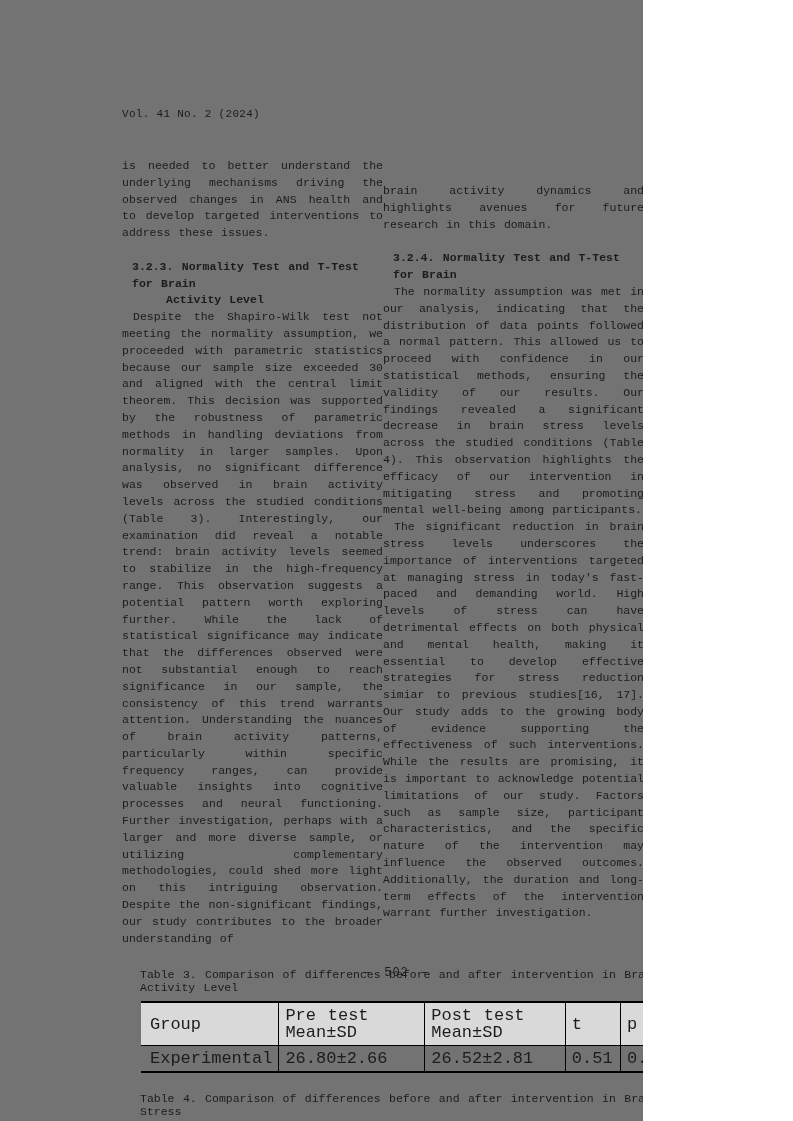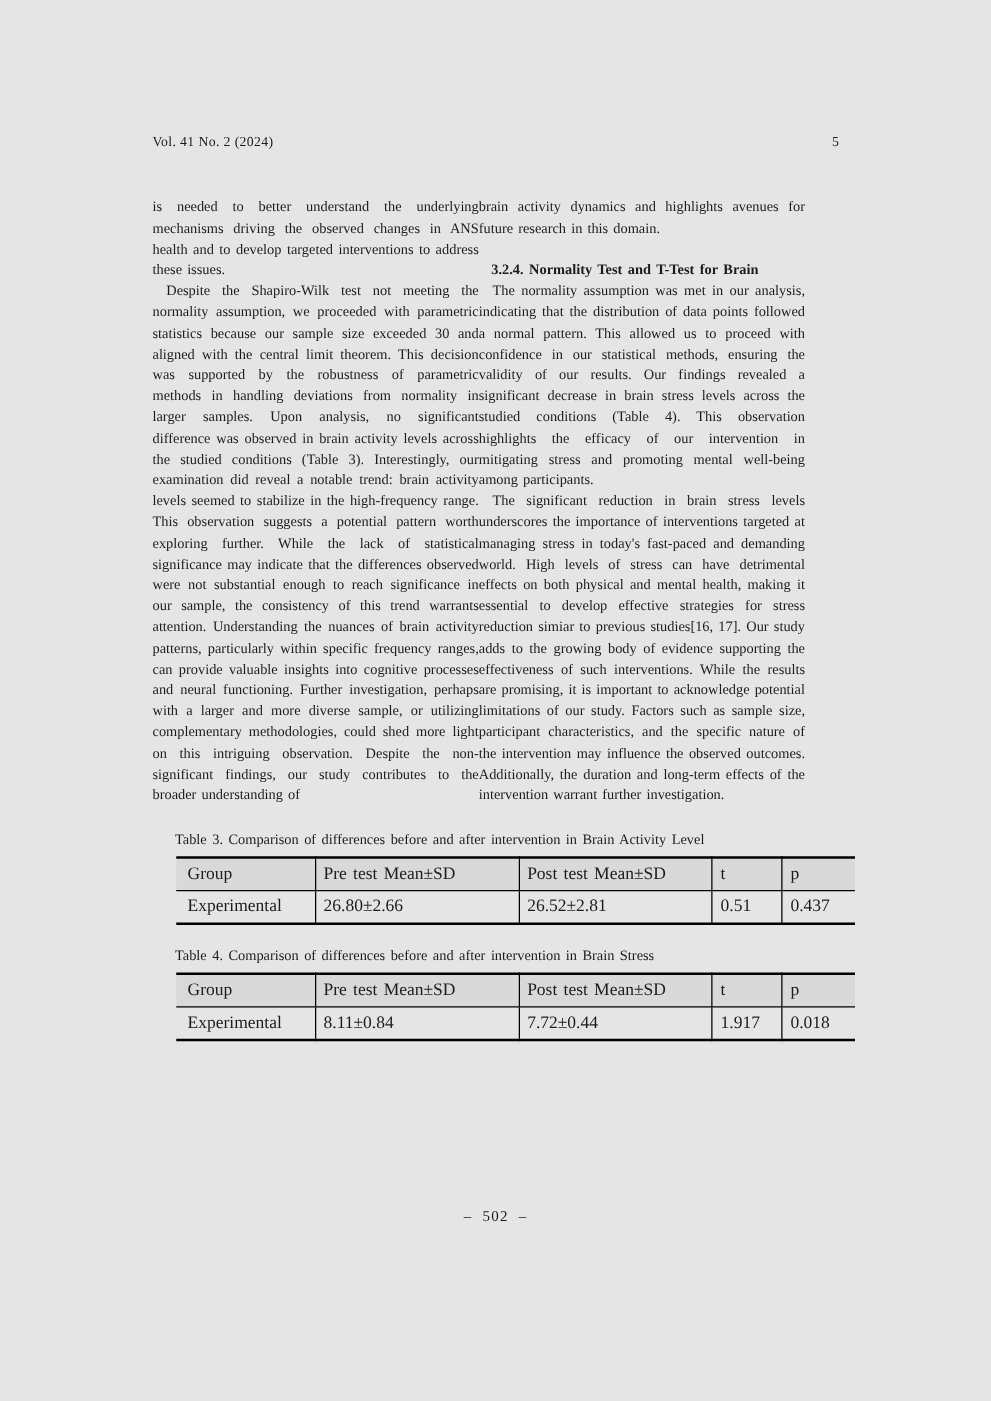--- a/index.html
+++ b/index.html
@@ -1,21 +1,21 @@
 <!DOCTYPE html>
 <html><head>
 <meta charset="utf-8">
 <style>
   html, body { margin: 0; padding: 0; background: #ffffff; }
   .page {
     position: relative;
-    width: 793px;
+    width: 643px;
     height: 1121px;
-    background: #e5e5e5;
-    font-family: Liberation Serif, serif;
+    background: #737373;
+    font-family: Liberation Mono, monospace;
     color: #1c1c1c;
     box-sizing: border-box;
     overflow: hidden;
   }
   .content {
     position: absolute;
     left: 122px;
     top: 108px;
     width: 549px;
   }
@@ -46,21 +46,21 @@
   
   .tables { margin-top: 21px; margin-left: 15px; }
   .table-block { margin-bottom: 19px; }
   .tcaption { font-size: 11.5px; margin: 0 0 7px 3px; word-spacing: 1.5px; }
   table.jtable {
     width: 543px;
     margin-left: 4px;
     border-collapse: collapse;
     border-top: 2px solid #000;
     border-bottom: 2px solid #000;
-    font-size: 14px;
+    font-size: 17px;
     color: #1c1c1c;
   }
   table.jtable th {
     background: #d9d9d9;
     border-bottom: 1px solid #000;
     font-weight: normal;
     word-spacing: 1.5px;
   }
   table.jtable th, table.jtable td {
     border-left: 1px solid #000;
@@ -94,20 +94,24 @@
 
     <div class="running-head">
       <span class="vol">Vol. 41 No. 2 (2024)</span>
       <span class="pageno">5</span>
     </div>
 
     <div class="columns">
 
       <div class="col">
         <p class="cont">is needed to better understand the underlying mechanisms driving the observed changes in ANS health and to develop targeted interventions to address these issues.</p>
+        <div class="sec-head">
+          <div class="h-line1">3.2.3. Normality Test and T-Test for Brain</div>
+          <div class="h-line2">Activity Level</div>
+        </div>
         <p>Despite the Shapiro-Wilk test not meeting the normality assumption, we proceeded with parametric statistics because our sample size exceeded 30 and aligned with the central limit theorem. This decision was supported by the robustness of parametric methods in handling deviations from normality in larger samples. Upon analysis, no significant difference was observed in brain activity levels across the studied conditions (Table 3). Interestingly, our examination did reveal a notable trend: brain activity levels seemed to stabilize in the high-frequency range. This observation suggests a potential pattern worth exploring further. While the lack of statistical significance may indicate that the differences observed were not substantial enough to reach significance in our sample, the consistency of this trend warrants attention. Understanding the nuances of brain activity patterns, particularly within specific frequency ranges, can provide valuable insights into cognitive processes and neural functioning. Further investigation, perhaps with a larger and more diverse sample, or utilizing complementary methodologies, could shed more light on this intriguing observation. Despite the non-significant findings, our study contributes to the broader understanding of</p>
       </div>
 
       <div class="col">
         <p class="cont">brain activity dynamics and highlights avenues for future research in this domain.</p>
         <div class="sec-head">
           <div class="h-line1">3.2.4. Normality Test and T-Test for Brain</div>
         </div>
         <p>The normality assumption was met in our analysis, indicating that the distribution of data points followed a normal pattern. This allowed us to proceed with confidence in our statistical methods, ensuring the validity of our results. Our findings revealed a significant decrease in brain stress levels across the studied conditions (Table 4). This observation highlights the efficacy of our intervention in mitigating stress and promoting mental well-being among participants.</p>
         <p>The significant reduction in brain stress levels underscores the importance of interventions targeted at managing stress in today's fast-paced and demanding world. High levels of stress can have detrimental effects on both physical and mental health, making it essential to develop effective strategies for stress reduction simiar to previous studies[16, 17]. Our study adds to the growing body of evidence supporting the effectiveness of such interventions. While the results are promising, it is important to acknowledge potential limitations of our study. Factors such as sample size, participant characteristics, and the specific nature of the intervention may influence the observed outcomes. Additionally, the duration and long-term effects of the intervention warrant further investigation.</p>

